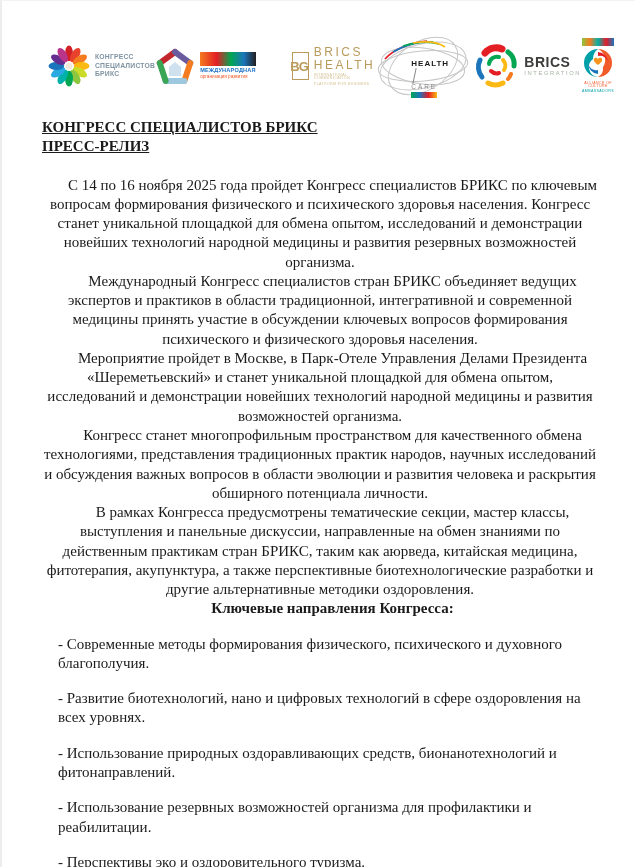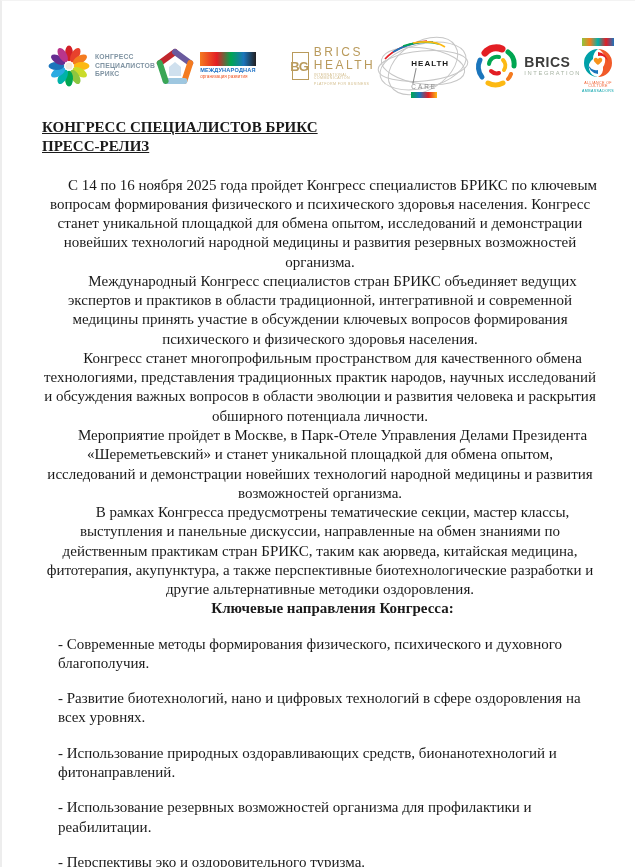--- a/index.html
+++ b/index.html
@@ -184,22 +184,22 @@
 
   <div class="doc">
 
     <div class="title-block">
       <div>КОНГРЕСС СПЕЦИАЛИСТОВ БРИКС</div>
       <div>ПРЕСС-РЕЛИЗ</div>
     </div>
 
     <p>С 14 по 16 ноября 2025 года пройдет Конгресс специалистов БРИКС по ключевым вопросам формирования физического и психического здоровья населения. Конгресс станет уникальной площадкой для обмена опытом, исследований и демонстрации новейших технологий народной медицины и развития резервных возможностей организма.</p>
     <p>Международный Конгресс специалистов стран БРИКС объединяет ведущих экспертов и практиков в области традиционной, интегративной и современной медицины принять участие в обсуждении ключевых вопросов формирования психического и физического здоровья населения.</p>
+    <p>Мероприятие пройдет в Москве, в Парк-Отеле Управления Делами Президента «Шереметьевский» и станет уникальной площадкой для обмена опытом, исследований и демонстрации новейших технологий народной медицины и развития возможностей организма.</p>
     <p>Конгресс станет многопрофильным пространством для качественного обмена технологиями, представления традиционных практик народов, научных исследований и обсуждения важных вопросов в области эволюции и развития человека и раскрытия обширного потенциала личности.</p>
-    <p>Мероприятие пройдет в Москве, в Парк-Отеле Управления Делами Президента «Шереметьевский» и станет уникальной площадкой для обмена опытом, исследований и демонстрации новейших технологий народной медицины и развития возможностей организма.</p>
 
 
     <p>В рамках Конгресса предусмотрены тематические секции, мастер классы, выступления и панельные дискуссии, направленные на обмен знаниями по действенным практикам стран БРИКС, таким как аюрведа, китайская медицина, фитотерапия, акупунктура, а также перспективные биотехнологические разработки и другие альтернативные методики оздоровления.</p>
 
     <p class="hd">Ключевые направления Конгресса:</p>
     <div class="li">- Современные методы формирования физического, психического и духовного благополучия.</div>
     <div class="li">- Развитие биотехнологий, нано и цифровых технологий в сфере оздоровления на всех уровнях.</div>
     <div class="li">- Использование природных оздоравливающих средств, бионанотехнологий и фитонаправлений.</div>
     <div class="li">- Использование резервных возможностей организма для профилактики и реабилитации.</div>
     <div class="li">- Перспективы эко и оздоровительного туризма.</div>

